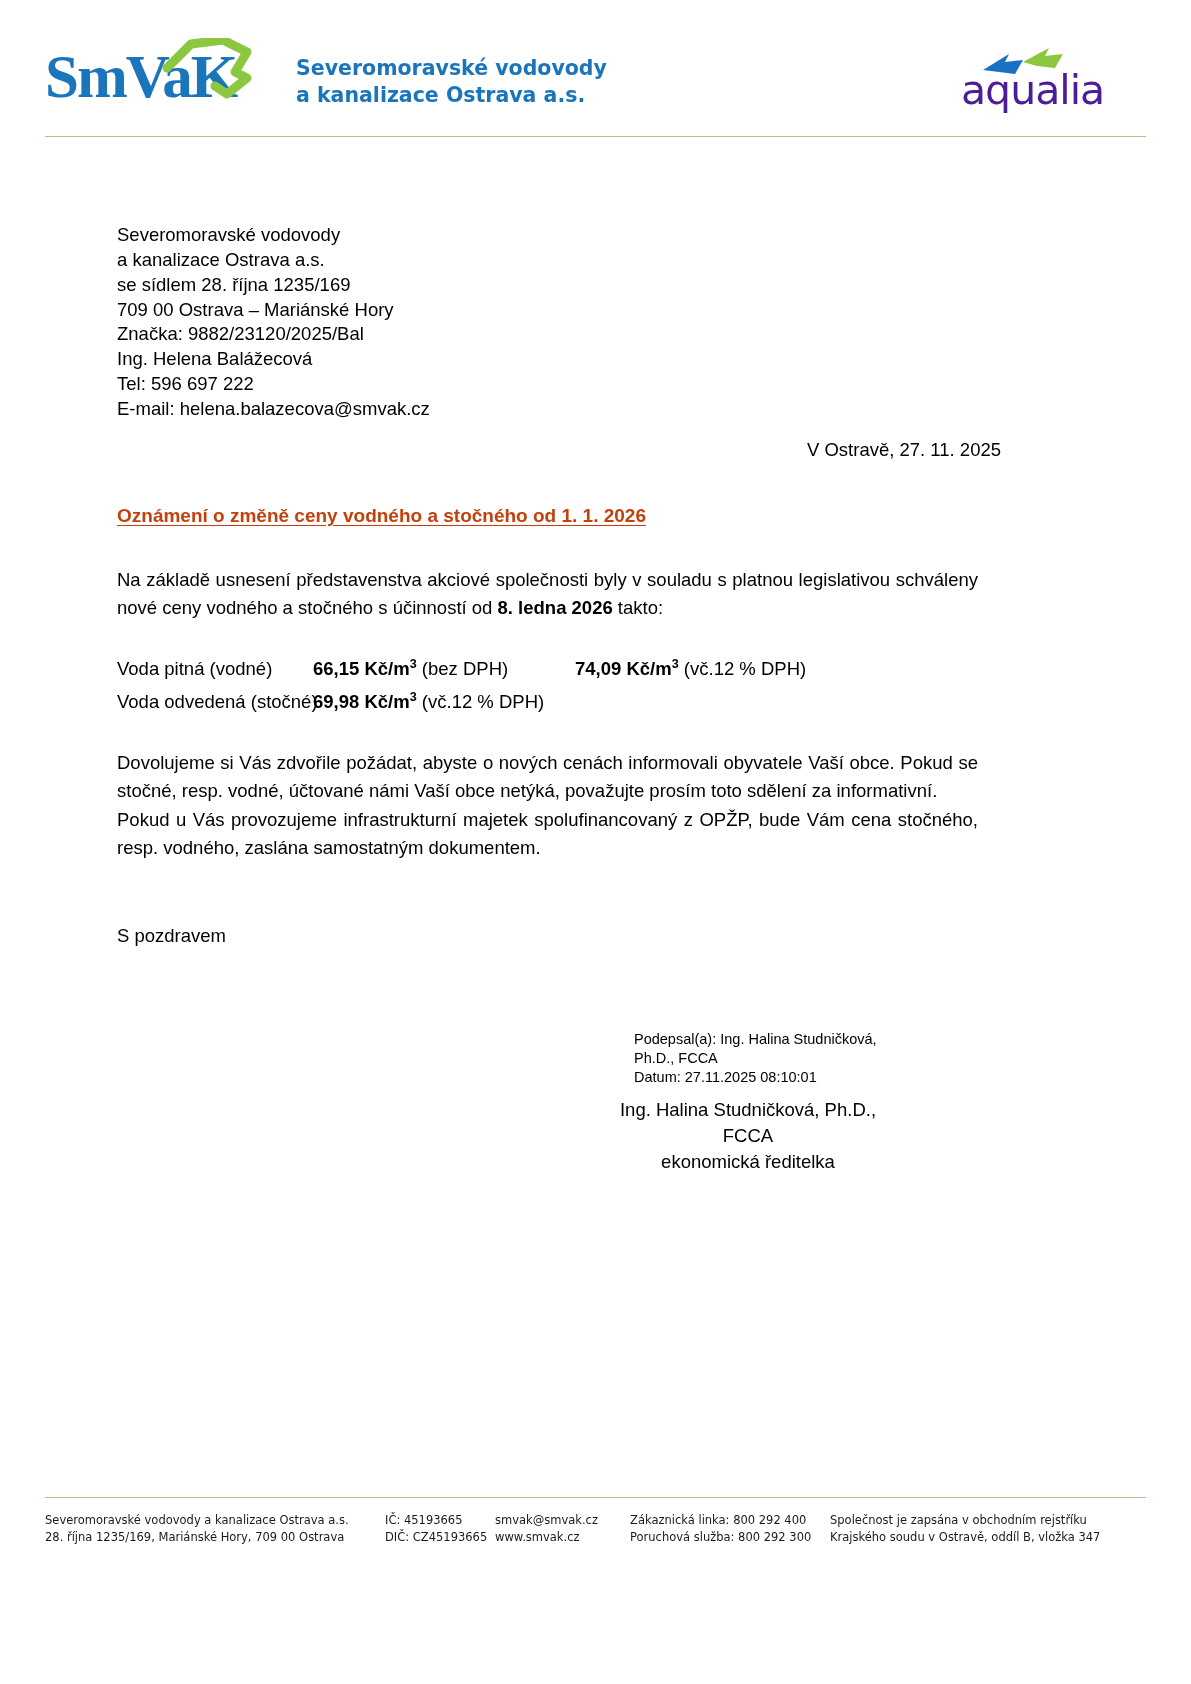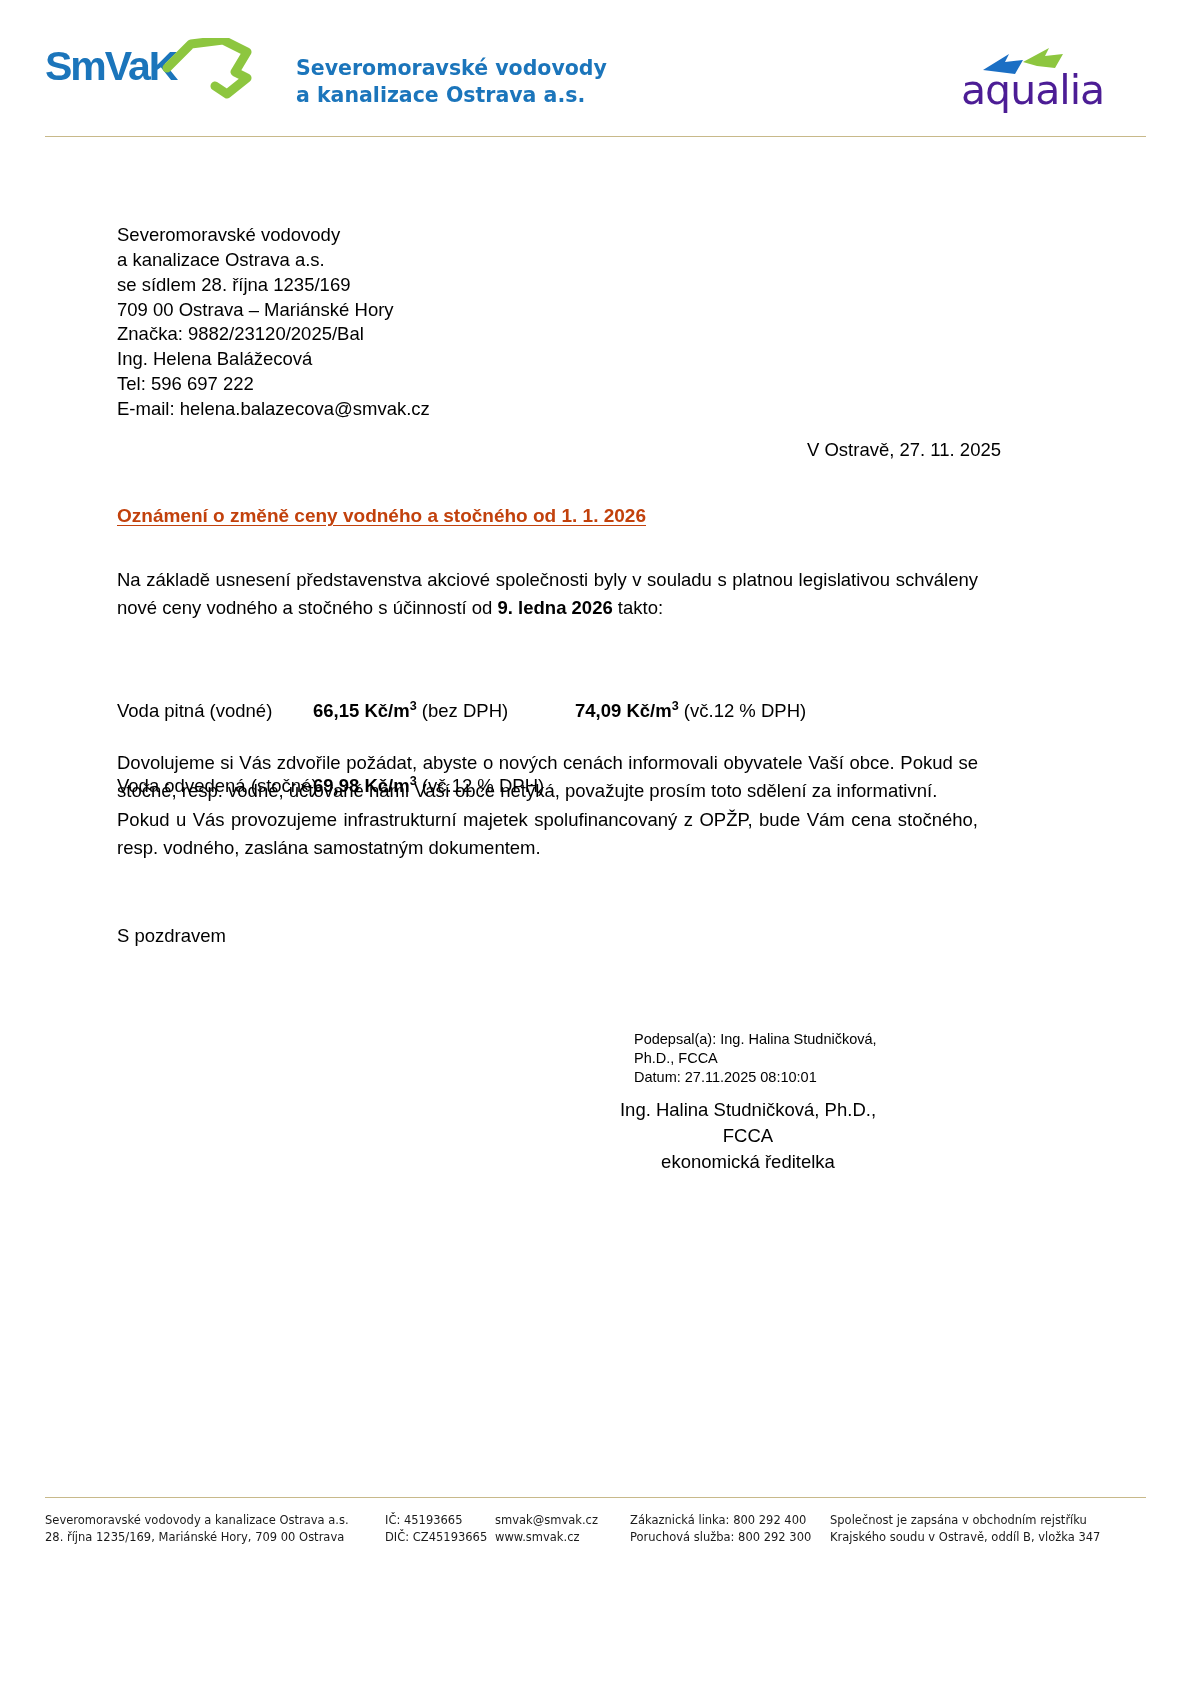--- a/index.html
+++ b/index.html
@@ -33,22 +33,22 @@
   }
   .smvak-mark {
     position: relative;
     width: 205px;
     height: 78px;
   }
   .smvak-wordmark {
     position: absolute;
     left: 0;
     top: 8px;
-    font-family: Liberation Sans, sans-serif;
-    font-size: 41px;
+    font-family: Liberation Serif, serif;
+    font-size: 61px;
     font-weight: 700;
     color: #1b75bb;
     letter-spacing: -2px;
     line-height: 1;
   }
   .smvak-swoosh {
     position: absolute;
     left: 116px;
     top: 0px;
   }
@@ -154,21 +154,20 @@
     left: 117px;
     top: 652px;
     width: 900px;
     font-size: 18.5px;
     line-height: 33px;
   }
   .price-row {
     display: flex;
     align-items: center;
     white-space: nowrap;
-    margin-top: 42px;
   }
   .pr-label { width: 196px; }
   .pr-novat { width: 262px; }
   .pr-vat { }
   .amt { font-weight: 700; }
   sup { font-size: 0.68em; vertical-align: super; line-height: 0; }
 
   .regards {
     position: absolute;
     left: 117px;
@@ -263,21 +262,21 @@
 
     <div class="ref-block">Značka: 9882/23120/2025/Bal
 Ing. Helena Balážecová
 Tel: 596 697 222
 E-mail: helena.balazecova@smvak.cz</div>
 
     <div class="place-date">V Ostravě, 27. 11. 2025</div>
 
     <div class="subject">Oznámení o změně ceny vodného a stočného od 1. 1. 2026</div>
 
-    <div class="para para-intro"><span>Na základě usnesení představenstva akciové společnosti byly v souladu s platnou legislativou schváleny nové ceny vodného a stočného s účinností od </span><span class="b">9. ledna 2026</span><span> takto:</span></div>
+    <div class="para para-intro"><span>Na základě usnesení představenstva akciové společnosti byly v souladu s platnou legislativou schváleny nové ceny vodného a stočného s účinností od </span><span class="b">8. ledna 2026</span><span> takto:</span></div>
 
     <div class="prices">
       <div class="price-row">
         <span class="pr-label">Voda pitná (vodné)</span>
         <span class="pr-novat"><span class="amt">66,15 Kč/m</span><sup class="amt">3</sup><span> (bez DPH)</span></span>
         <span class="pr-vat"><span class="amt">74,09 Kč/m</span><sup class="amt">3</sup><span> (vč.12 % DPH)</span></span>
       </div>
       <div class="price-row">
         <span class="pr-label">Voda odvedená (stočné)</span>
         <span class="pr-vat"><span class="amt">69,98 Kč/m</span><sup class="amt">3</sup><span> (vč.12 % DPH)</span></span>

